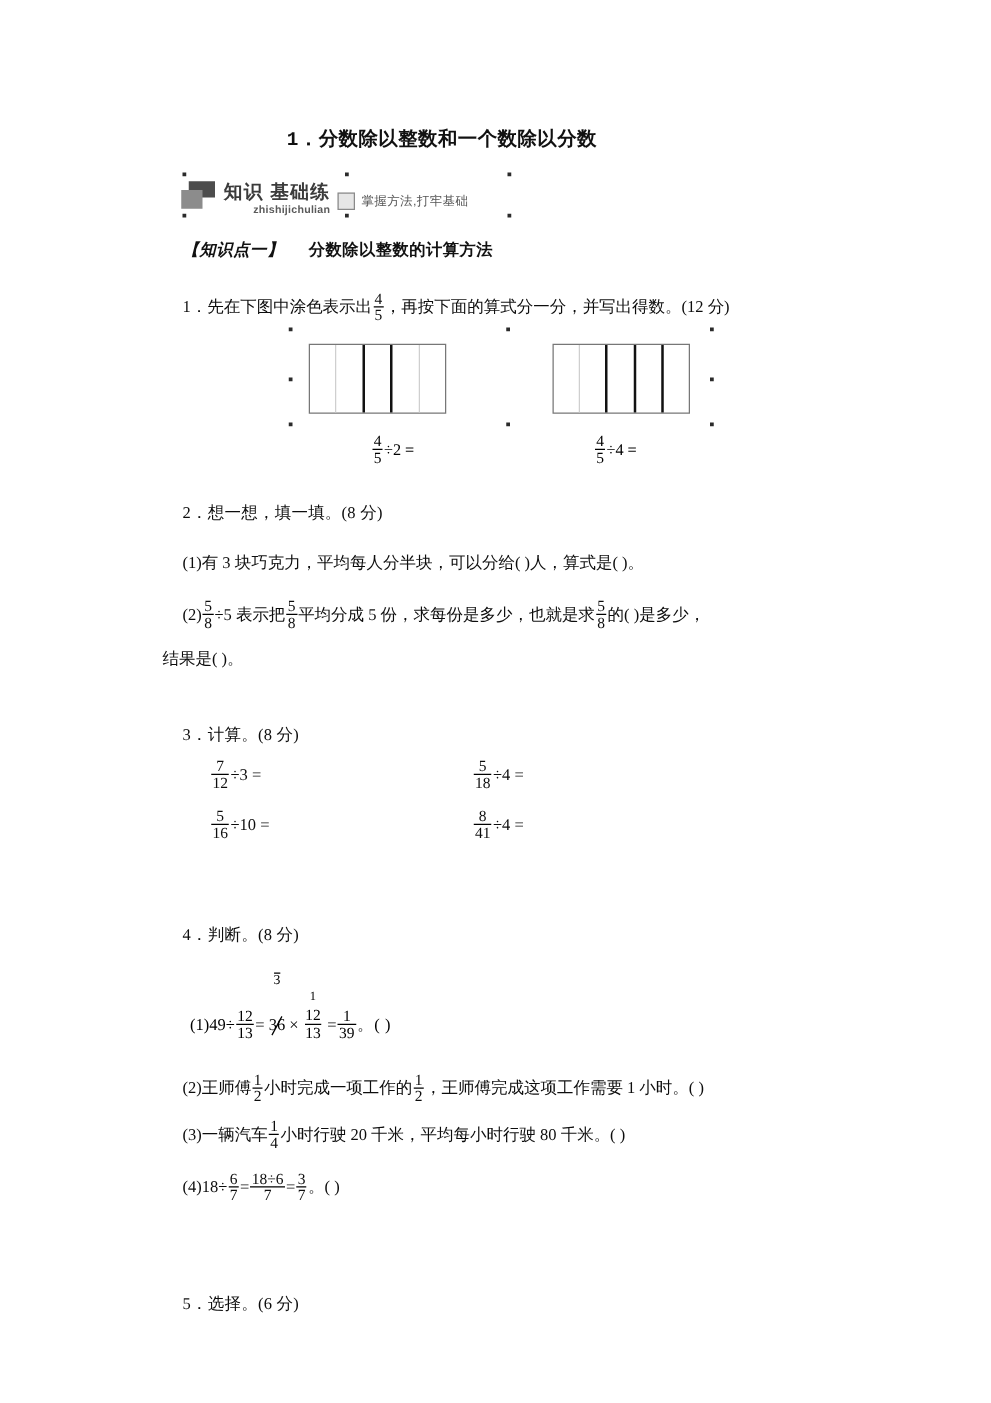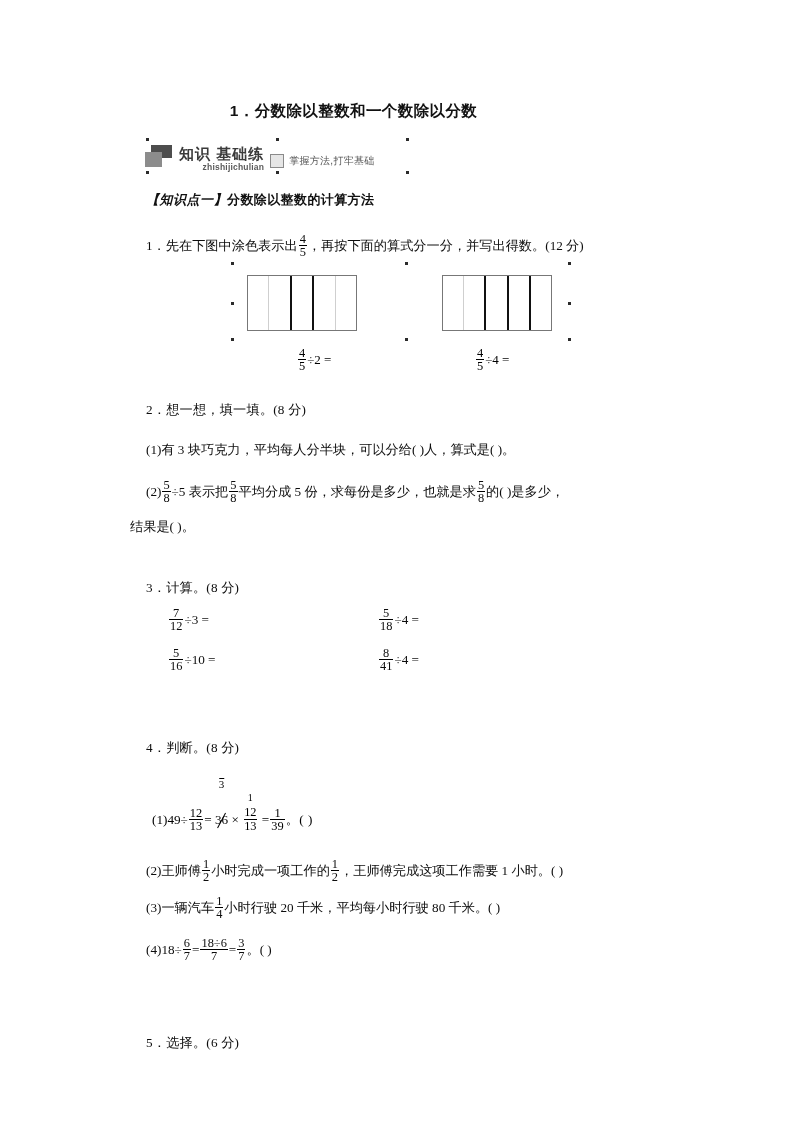--- a/index.html
+++ b/index.html
@@ -22,21 +22,21 @@
     height: 1122px;
   }
 
   
   .doc-title {
     position: absolute;
     left: 0;
     top: 101px;
     width: 707px;
     text-align: center;
-    font-family: Liberation Sans, sans-serif;
+    font-family: Liberation Mono, monospace;
     font-size: 15.5px;
     font-weight: bold;
     letter-spacing: 0.4px;
     color: #111;
   }
 
   
   .banner {
     position: absolute;
     left: 144px;
@@ -116,21 +116,21 @@
     color: #0d0d0d;
     white-space: nowrap;
   }
   .kp {
     font-family: "Liberation Sans", "DejaVu Sans", sans-serif;
     font-size: 13px;
     font-weight: bold;
     color: #111;
   }
   .kp .kp-tag { font-style: italic; letter-spacing: 0.5px; }
-  .kp .kp-body { font-weight: bold; letter-spacing: 0.4px; }
+  .kp .kp-body { font-weight: bold; margin-left: 20px; letter-spacing: 0.4px; }
 
   .qnum { letter-spacing: 0.2px; }
 
   
   .frac {
     display: inline-block;
     vertical-align: -0.48em;
     text-align: center;
     font-size: 12.4px;
     line-height: 1.02;

